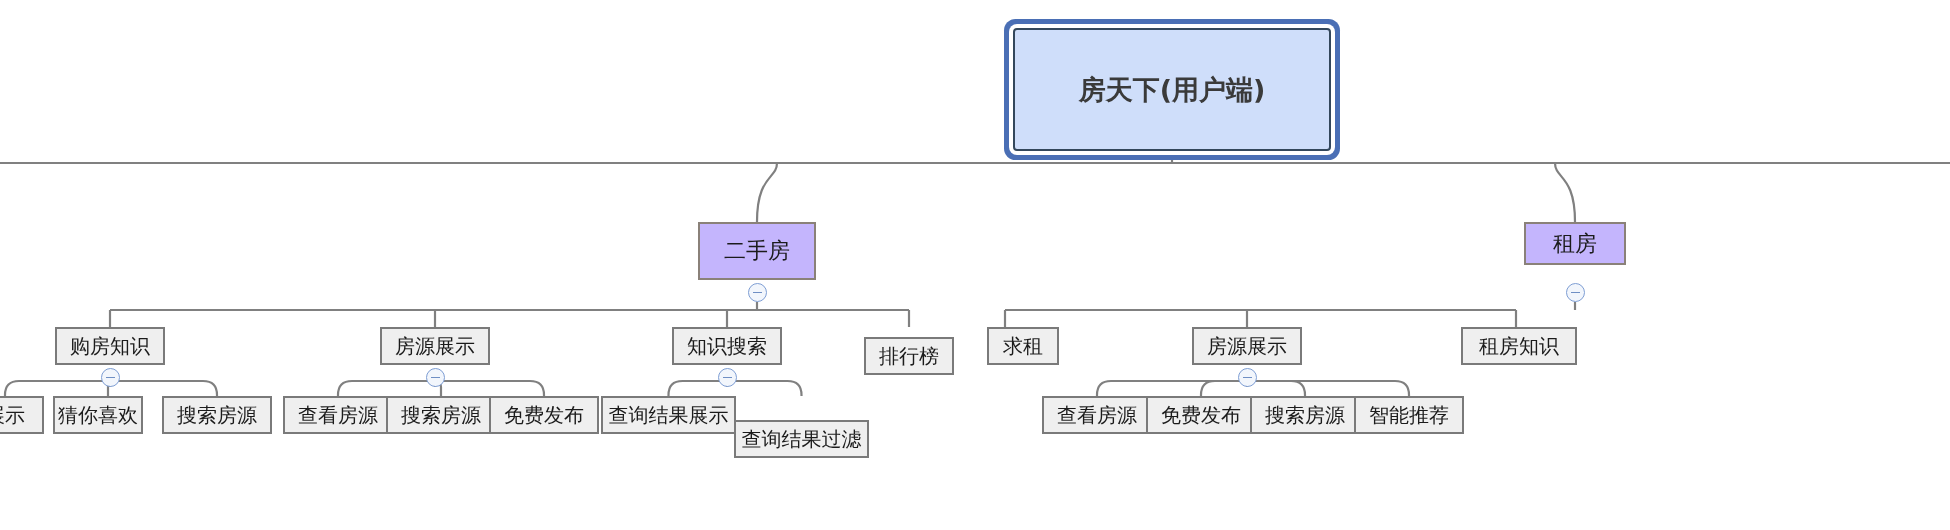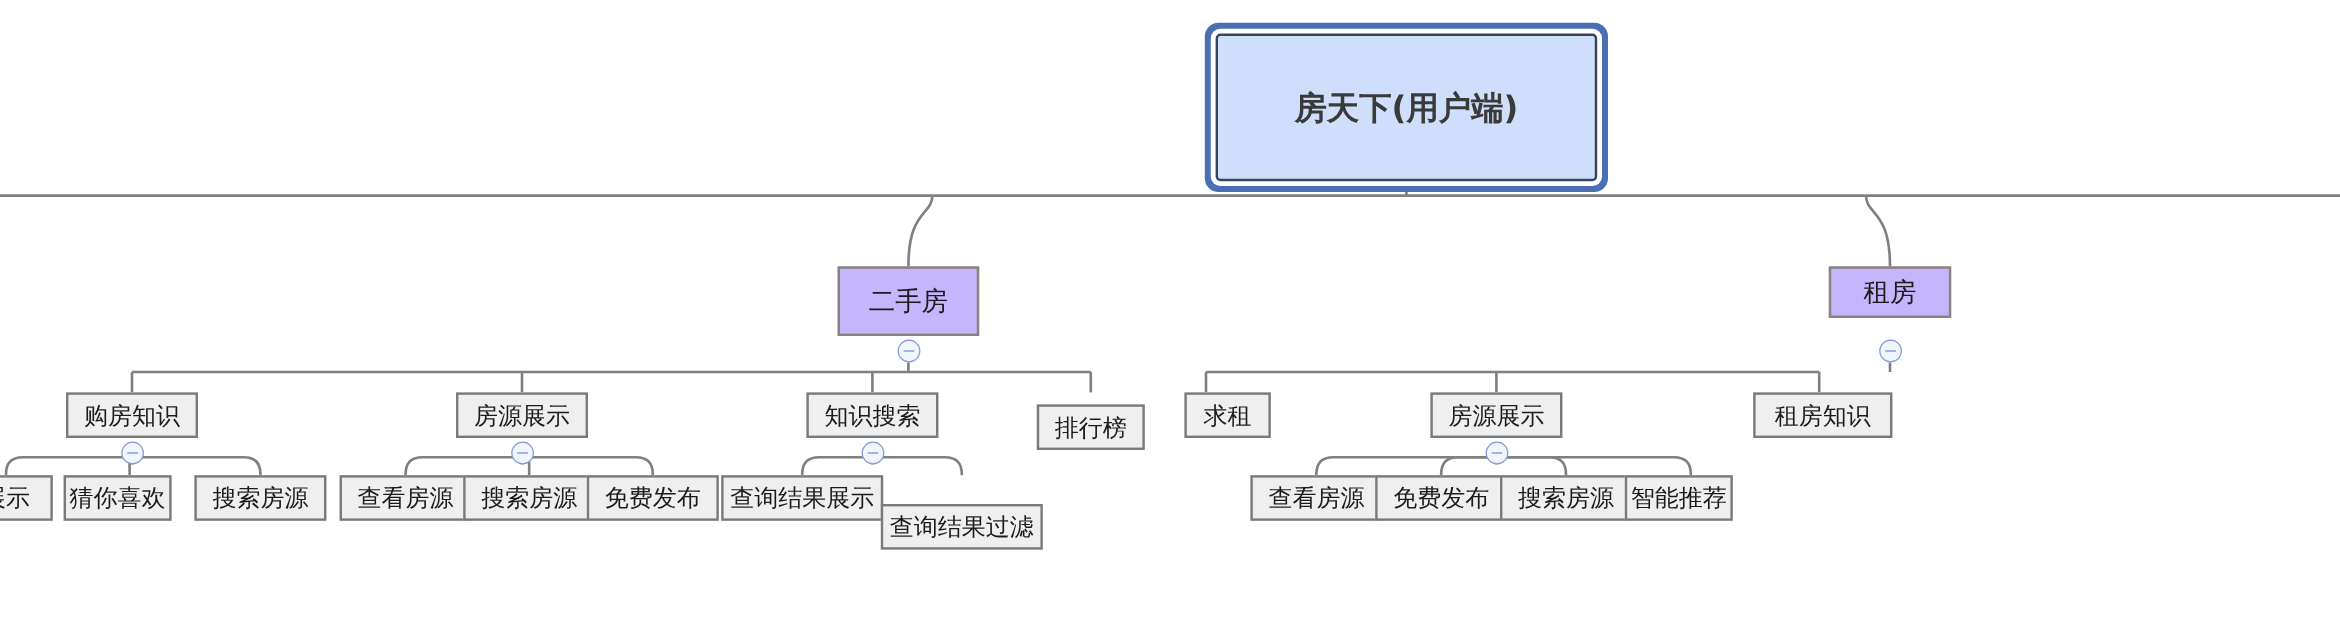--- a/index.html
+++ b/index.html
@@ -140,21 +140,21 @@
       <div class="node node-l4" style="left: 53px; top: 396px; width: 90px; height: 38px;">猜你喜欢</div>
       <div class="node node-l4" style="left: 162px; top: 396px; width: 110px; height: 38px;">搜索房源</div>
       <div class="node node-l4" style="left: 283px; top: 396px; width: 110px; height: 38px;">查看房源</div>
       <div class="node node-l4" style="left: 386px; top: 396px; width: 110px; height: 38px;">搜索房源</div>
       <div class="node node-l4" style="left: 489px; top: 396px; width: 110px; height: 38px;">免费发布</div>
       <div class="node node-l4" style="left: 601px; top: 396px; width: 135px; height: 38px;">查询结果展示</div>
       <div class="node node-l4" style="left: 734px; top: 396px; width: 135px; height: 38px; margin-top: 24px;">查询结果过滤</div>
       <div class="node node-l4" style="left: 1042px; top: 396px; width: 110px; height: 38px;">查看房源</div>
       <div class="node node-l4" style="left: 1146px; top: 396px; width: 110px; height: 38px;">免费发布</div>
       <div class="node node-l4" style="left: 1250px; top: 396px; width: 110px; height: 38px;">搜索房源</div>
-      <div class="node node-l4" style="left: 1354px; top: 396px; width: 90px; height: 38px;">智能推荐</div>
+      <div class="node node-l4" style="left: 1354px; top: 396px; width: 110px; height: 38px;">智能推荐</div>
     </div>
   <div id="toggles-layer">
       <div class="toggle" style="left: 747.5px; top: 283px;">
         <span class="bar"></span>
       </div>
       <div class="toggle" style="left: 1565.5px; top: 283px;">
         <span class="bar"></span>
       </div>
       <div class="toggle" style="left: 100.5px; top: 368px;">
         <span class="bar"></span>

